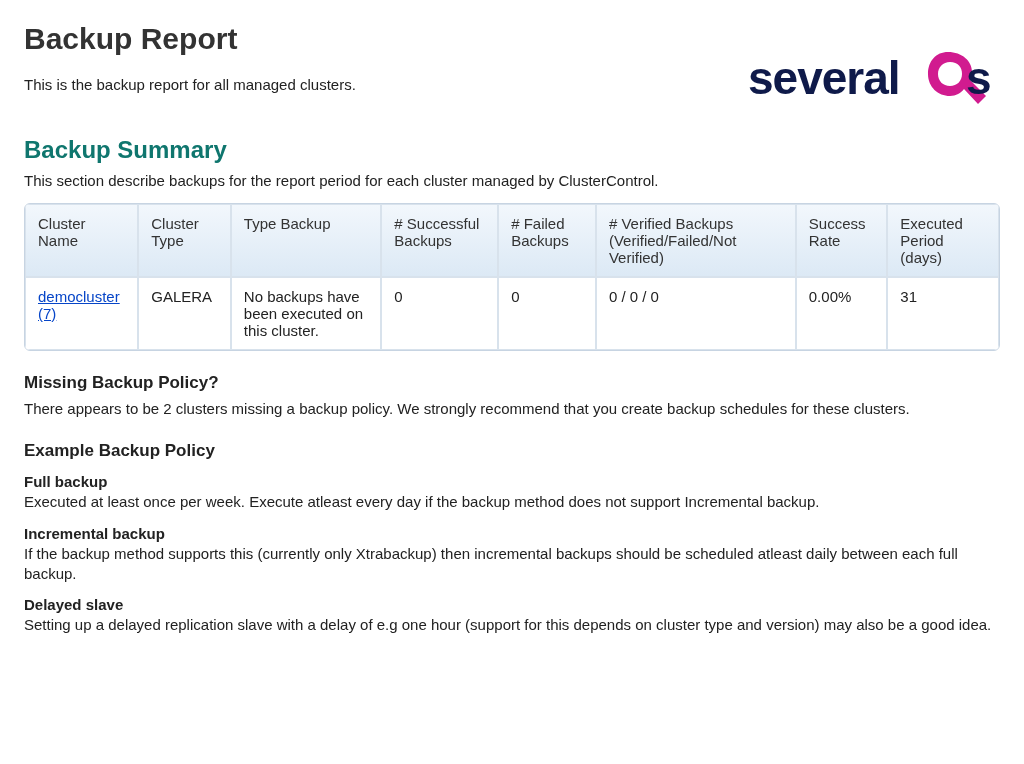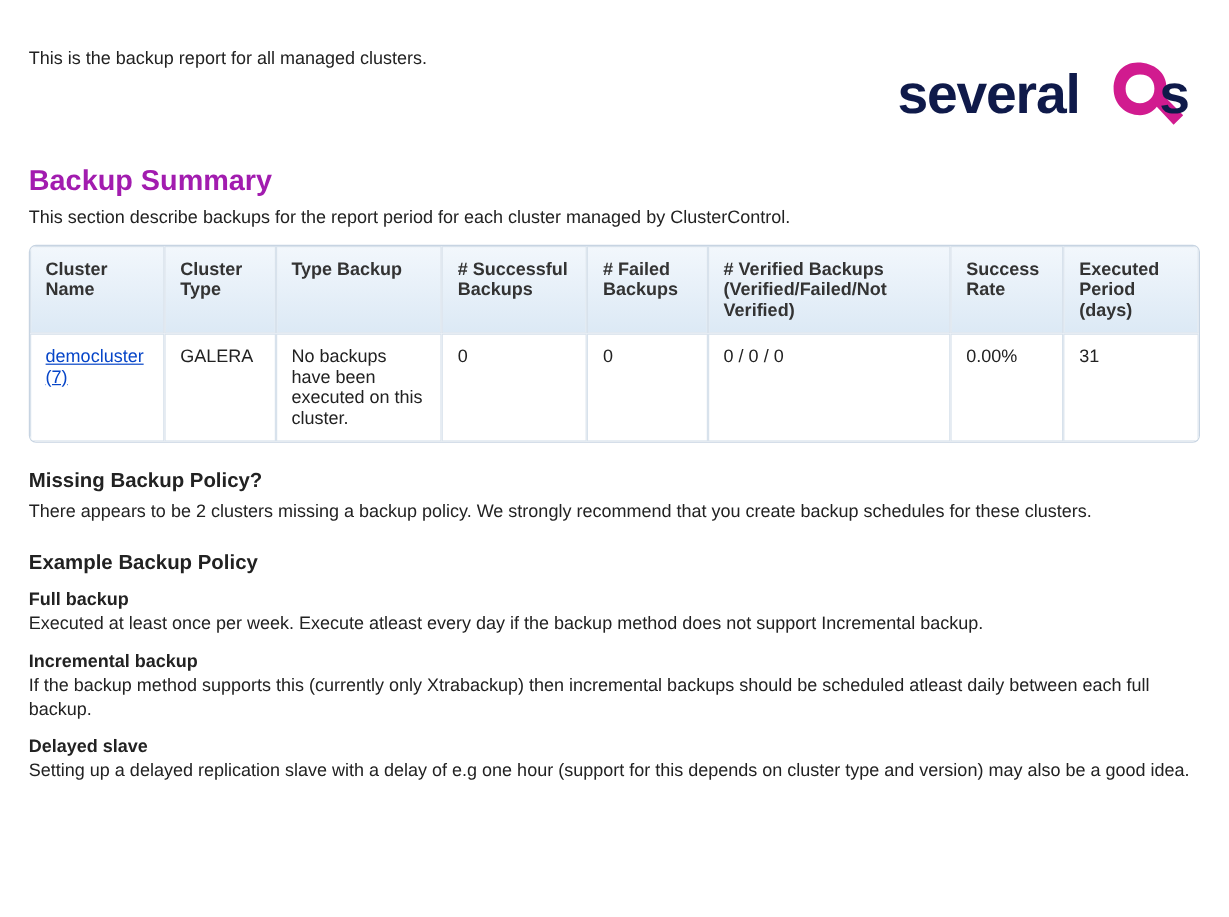--- a/index.html
+++ b/index.html
@@ -19,21 +19,21 @@
   h1 {
     font-size: 30px;
     font-weight: bold;
     margin: 2px 0 10px 0;
     color: #333;
   }
   h2 {
     font-size: 24px;
     font-weight: bold;
     margin: 18px 0 8px 0;
-    color: #a21caf;
+    color: #0f766e;
   }
   .intro {
     font-size: 15px;
     margin: 20px 0 10px 0;
     color: #222;
   }
   .summary-desc {
     font-size: 15px;
     margin: 6px 0 14px 0;
     color: #222;
@@ -49,21 +49,21 @@
   table.report th, table.report td {
     border: 1px solid #d8e2ec;
     padding: 10px 12px;
     text-align: left;
     vertical-align: top;
     font-size: 15px;
   }
   table.report th {
     background: linear-gradient(#f2f7fc, #dce9f5);
     color: #333;
-    font-weight: bold;
+    font-weight: normal;
   }
   table.report td {
     background: #fff;
     color: #222;
   }
   a.link {
     color: #0645c8;
     text-decoration: underline;
   }
   .section-title {
@@ -93,20 +93,21 @@
     font-size: 46px;
     fill: #0f1a4a;
     letter-spacing: -1px;
   }
 </style>
 </head>
 <body>
 
 <div class="header-row">
   <div>
+    <h1>Backup Report</h1>
     <div class="intro">This is the backup report for all managed clusters.</div>
   </div>
   <div class="logo">
     <svg width="250" height="70" viewBox="0 0 250 70">
       <text x="0" y="50" class="logo-text">several</text>
       <g transform="translate(178,8)">
         <path d="M22 0 C10 0 2 9 2 22 C2 35 12 44 24 44 C30 44 35 41 38 37 L52 52 L60 44 L44 28 C45 26 46 23 46 20 C46 9 36 0 22 0 Z M24 10 C32 10 36 15 36 22 C36 29 31 34 24 34 C17 34 12 29 12 22 C12 15 17 10 24 10 Z" fill="#d11b8f"></path>
       </g>
       <text x="218" y="50" class="logo-text">s</text>
     </svg>

